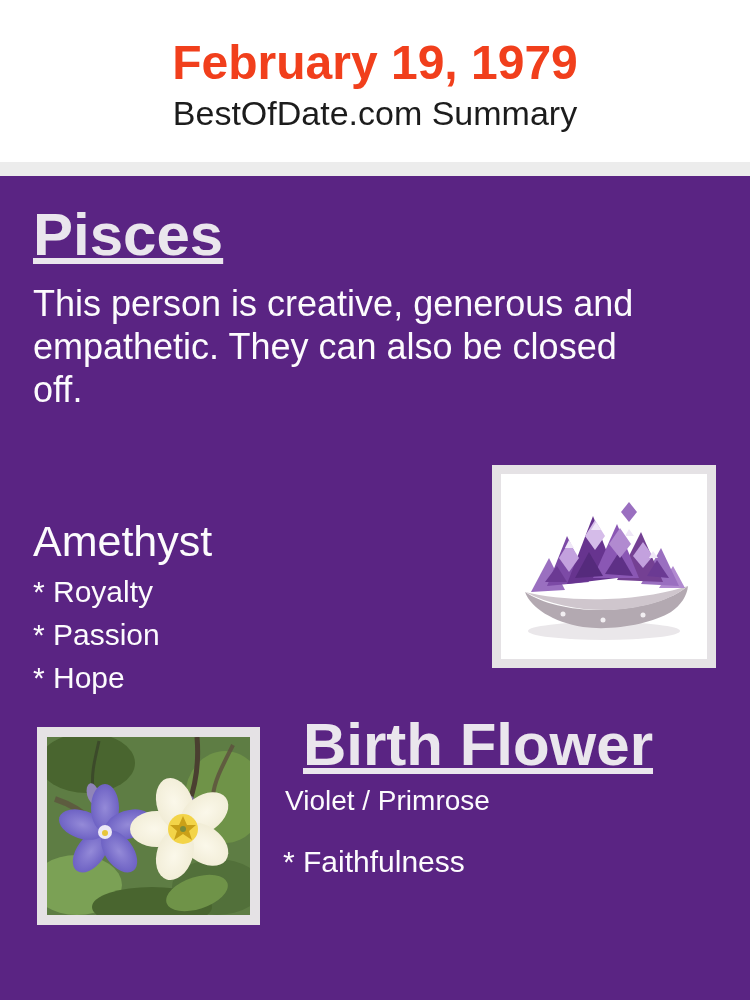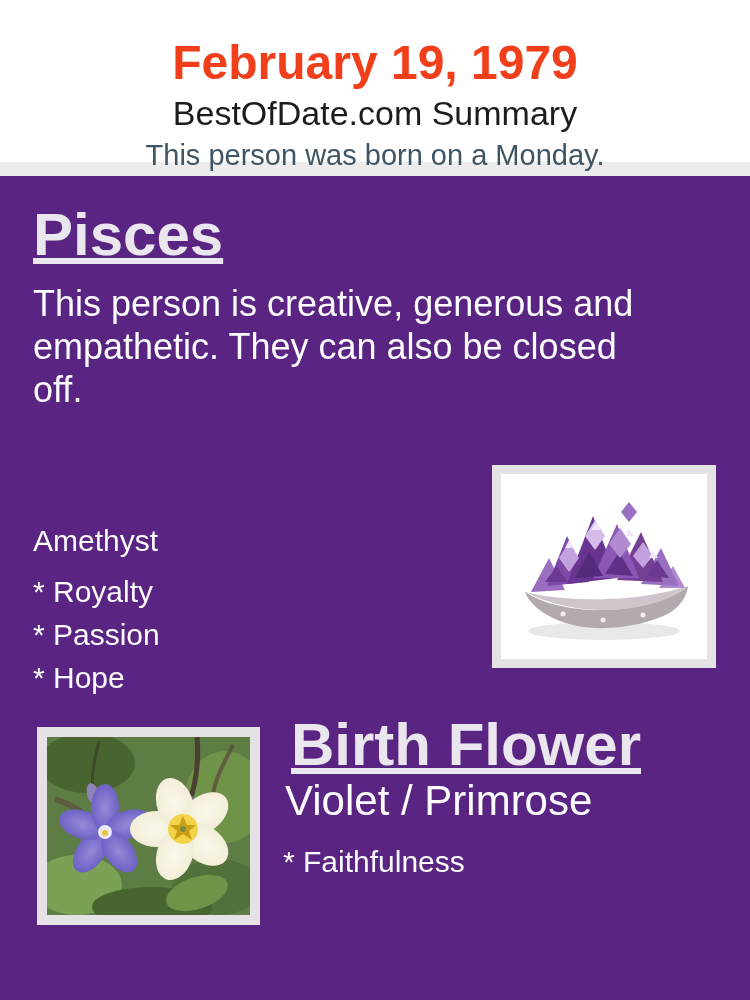--- a/index.html
+++ b/index.html
@@ -12,41 +12,40 @@
   .date-title{font-size:48px;line-height:52px;font-weight:700;color:var(--accent-red,#f13f1c);}
   .site-title{margin-top:4px;font-size:34px;line-height:40px;font-weight:400;color:var(--text-dark,#1c1c1c);}
   .day-note{margin-top:4px;font-size:29px;line-height:36px;color:var(--note-slate,#3f5565);}
   .divider{height:14px;background:var(--divider-gray,#ececec);}
   
   .details{position:relative;height:824px;background:var(--brand-purple,#5a2483);color:var(--body-light,#fcfbfd);}
   .h{position:absolute;margin:0;font-weight:700;font-size:60px;line-height:66px;color:var(--heading-light,#eae6ed);letter-spacing:0;text-decoration:underline;}
   .zodiac-title{left:33px;top:26px;}
   .zodiac-desc{position:absolute;left:33px;top:106px;width:640px;margin:0;font-size:36px;line-height:43px;font-weight:400;}
   .birthstone-title{left:33px;top:276px;}
-  .stone-name{position:absolute;left:33px;top:340px;font-size:30px;line-height:50px;}
+  .stone-name{position:absolute;left:33px;top:340px;font-size:43px;line-height:50px;}
   .traits{position:absolute;font-size:30px;line-height:43px;}
   .stone-traits{left:33px;top:394px;}
-  .flower-title{left:291px;top:536px;}
-  .flower-name{position:absolute;left:285px;top:600px;font-size:42px;line-height:50px;}
+  .flower-title{left:303px;top:536px;}
+  .flower-name{position:absolute;left:285px;top:600px;font-size:28px;line-height:50px;}
   .flower-traits{left:283px;top:664px;}
   
   .framed{position:absolute;background:#ffffff;border:9px solid var(--frame-gray,#e5e2e5);margin:0;padding:0;}
   .amethyst-frame{left:492px;top:289px;width:206px;height:185px;}
   .flower-frame{left:37px;top:551px;width:203px;height:178px;border-width:10px;}
   .framed svg{display:block;width:100%;height:100%;}
 </style>
 </head>
 <body>
 
 <div class="card">
 
   <div class="header">
     <div class="date-title">February 19, 1979</div>
     <div class="site-title">BestOfDate.com Summary</div>
-    <div class="day-note">This person was born on a Monday.</div>
   </div>
 
   <div class="divider"></div>
 
   <div class="details">
 
     <h1 class="h zodiac-title">Pisces</h1>
     <p class="zodiac-desc">This person is creative, generous and empathetic. They can also be closed off.</p>
 
     <div class="stone-name">Amethyst</div>

